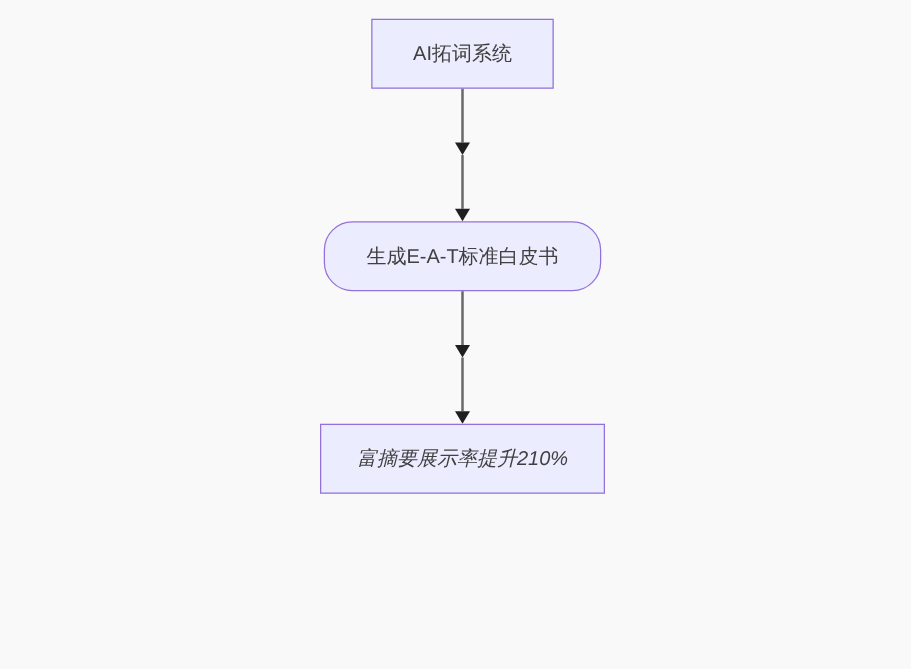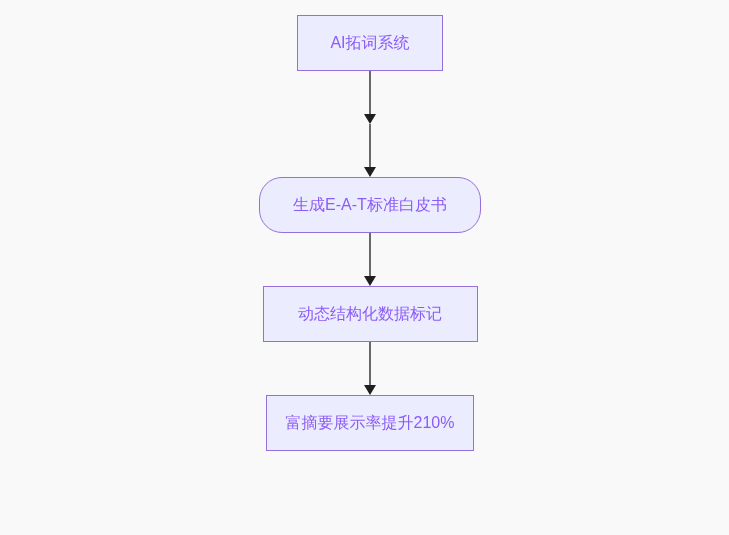--- a/index.html
+++ b/index.html
@@ -24,30 +24,30 @@
     align-items: center;
   }
   .node {
     box-sizing: border-box;
     height: 56px;
     background: #ececff;
     border: 1px solid #9370db;
     display: flex;
     align-items: center;
     justify-content: center;
-    color: #8b5cf6;
+    color: #404040;
     font-size: 16px;
     white-space: nowrap;
     text-align: center;
   }
   .n0 { width: 146px; }
   .n1 { width: 191px; }
   .n2 { width: 222px; border-radius: 23px; }
   .n3 { width: 215px; }
-  .n4 { width: 208px; }
+  .n4 { width: 228px; font-style: italic; }
   .edge {
     height: 53px;
     display: flex;
     flex-direction: column;
     align-items: center;
   }
   .edge .line {
     width: 2px;
     flex: 1 1 auto;
     background: #696969;
@@ -82,23 +82,20 @@
 
   <div class="node n2">
     <span>生成E-A-T标准白皮书</span>
   </div>
 
   <div class="edge">
     <div class="line"></div>
     <div class="head"></div>
   </div>
 
-  <div class="node n3">
-    <span>动态结构化数据标记</span>
-  </div>
 
   <div class="edge">
     <div class="line"></div>
     <div class="head"></div>
   </div>
 
   <div class="node n4">
     <span>富摘要展示率提升210%</span>
   </div>
 

